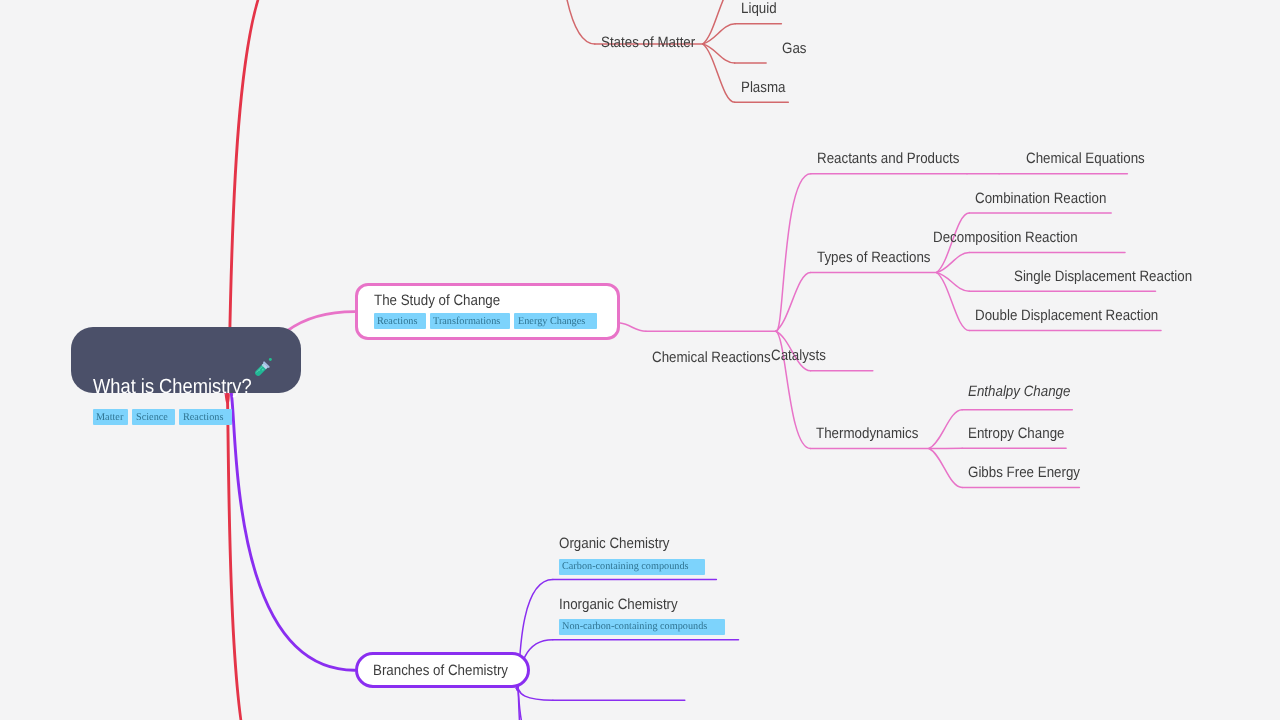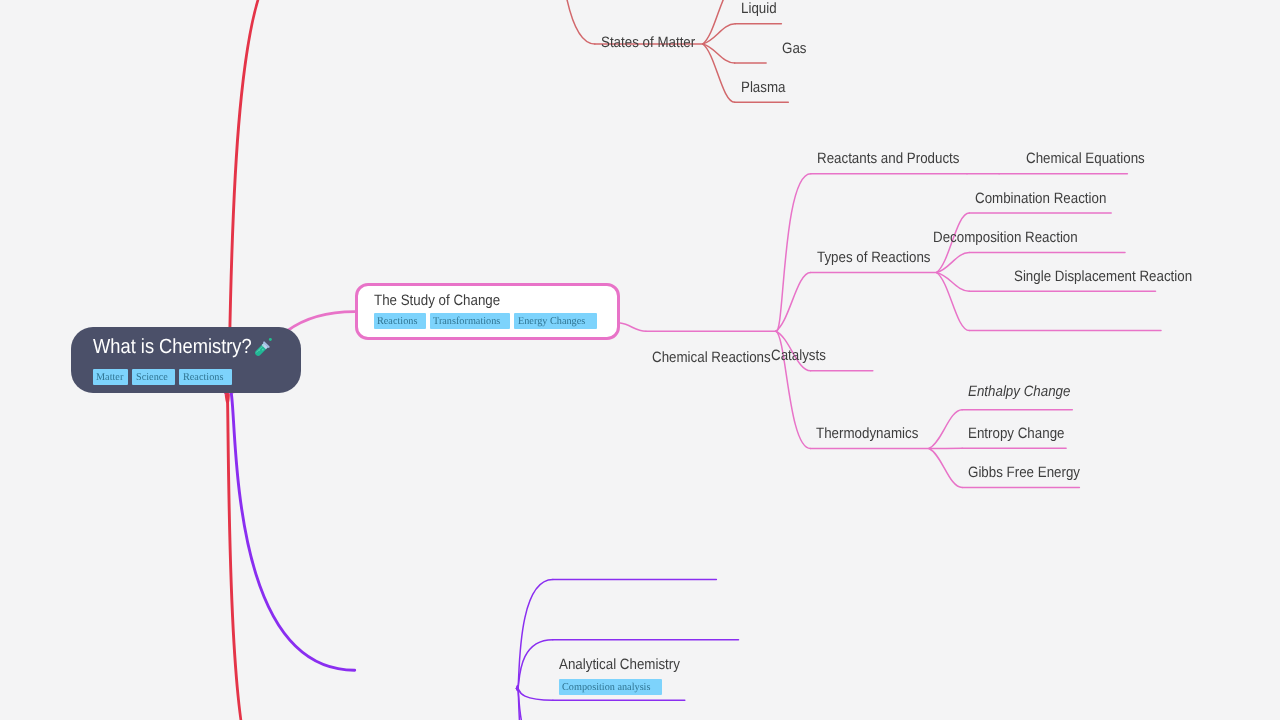--- a/index.html
+++ b/index.html
@@ -88,26 +88,31 @@
     </div>
     <div class="nd" style="left: 651.8px; top: 307.7px; margin-top: 41px;"><span class="lbl">Chemical Reactions</span></div>
     <div class="nd" style="left: 816.7px; top: 150.3px;"><span class="lbl">Reactants and Products</span></div>
     <div class="nd" style="left: 816.5px; top: 249px;"><span class="lbl">Types of Reactions</span></div>
     <div class="nd" style="left: 771px; top: 347.2px;"><span class="lbl">Catalysts</span></div>
     <div class="nd" style="left: 816.4px; top: 425px;"><span class="lbl">Thermodynamics</span></div>
     <div class="nd" style="left: 1026px; top: 150.3px;"><span class="lbl">Chemical Equations</span></div>
     <div class="nd" style="left: 975.2px; top: 189.5px;"><span class="lbl">Combination Reaction</span></div>
     <div class="nd" style="left: 933px; top: 229px;"><span class="lbl">Decomposition Reaction</span></div>
     <div class="nd" style="left: 1014px; top: 267.7px;"><span class="lbl">Single Displacement Reaction</span></div>
+    <div class="nd" style="left: 975.2px; top: 307.1px;"><span class="lbl">Double Displacement Reaction</span></div>
     <div class="nd" style="left: 968.1px; top: 383px; font-style: italic;"><span class="lbl">Enthalpy Change</span></div>
     <div class="nd" style="left: 968.1px; top: 424.8px;"><span class="lbl">Entropy Change</span></div>
     <div class="nd" style="left: 968.1px; top: 464px; text-align: center;"><span class="lbl">Gibbs Free Energy</span></div>
-    <div class="nd" style="left: 558.8px; top: 656px;"><span class="lbl">Analytical Chemistry</span><div class="chiprow" style="margin-top: 5.4px;"><span class="chip"><span class="shrink" style="width: 96.7383px; height: 11px;"><i>Composition analysis</i></span></span></div></div>
+    <div class="card pill" style="left: 354.7px; top: 652px; width: 175.5px; height: 36.4px; border-color: rgb(138, 46, 240); border-radius: 18.2px;">
+      <div class="cardinner"><span class="lbl">Branches of Chemistry</span></div>
+    </div>
+    <div class="nd" style="left: 558.8px; top: 535.4px;"><span class="lbl">Organic Chemistry</span><div class="chiprow" style="margin-top: 5.4px;"><span class="chip"><span class="shrink" style="width: 139.44px; height: 11px;"><i>Carbon-containing compounds</i></span></span></div></div>
+    <div class="nd" style="left: 558.7px; top: 595.5px;"><span class="lbl">Inorganic Chemistry</span><div class="chiprow" style="margin-top: 5.4px;"><span class="chip"><span class="shrink" style="width: 159.352px; height: 11px;"><i>Non-carbon-containing compounds</i></span></span></div></div>
     <div id="rootnode" style="left: 71px; top: 327.4px; width: 230px; height: 66px;">
-      <div class="rootinner"><span class="shrink" style="width: 158.703px; height: 23px;"><span class="rlbl">What is Chemistry?</span></span><svg viewBox="0 0 36 36" width="23" height="23" class="tube">
+      <div class="rootinner"><span class="shrink" style="width: 158.703px; height: 23px; margin-top: 40px;"><span class="rlbl">What is Chemistry?</span></span><svg viewBox="0 0 36 36" width="23" height="23" class="tube">
           <g transform="rotate(45 18 18)">
             <path d="M13.3 27.6 L13.3 10.5 L22.7 10.5 L22.7 27.6 A4.7 4.7 0 0 1 13.3 27.6 Z" fill="#21b795"></path>
             <path d="M13.3 10.5 L22.7 10.5 L22.7 15.2 L13.3 15.2 Z" fill="#bdd0ee"></path>
             <path d="M11.4 9.4 A1.45 1.45 0 0 1 12.85 7.95 L23.15 7.95 A1.45 1.45 0 0 1 24.6 9.4 A1.45 1.45 0 0 1 23.15 10.85 L12.85 10.85 A1.45 1.45 0 0 1 11.4 9.4 Z" fill="#a8bfe6"></path>
             <path d="M15.0 11.0 L15.0 27.9 A2.4 2.4 0 0 0 16.1 29.9 L16.1 11.0 Z" fill="#7ee0c6" opacity="0.6"></path>
             <circle cx="19.6" cy="18.8" r="1.5" fill="#4dd3b2" opacity="0.9"></circle>
             <circle cx="16.6" cy="23.6" r="1.0" fill="#4dd3b2" opacity="0.8"></circle>
           </g>
           <circle cx="30.3" cy="3.9" r="2.3" fill="#22c08f"></circle>
         </svg><div class="chiprow" style="margin-top: 11px;"><span class="chip"><span class="shrink" style="width: 29.0215px; height: 11px;"><i>Matter</i></span></span><span class="chip" style="margin-left: 3.9px;"><span class="shrink" style="width: 36.4254px; height: 11px;"><i>Science</i></span></span><span class="chip" style="margin-left: 3.9px;"><span class="shrink" style="width: 45.5356px; height: 11px;"><i>Reactions</i></span></span></div></div>

